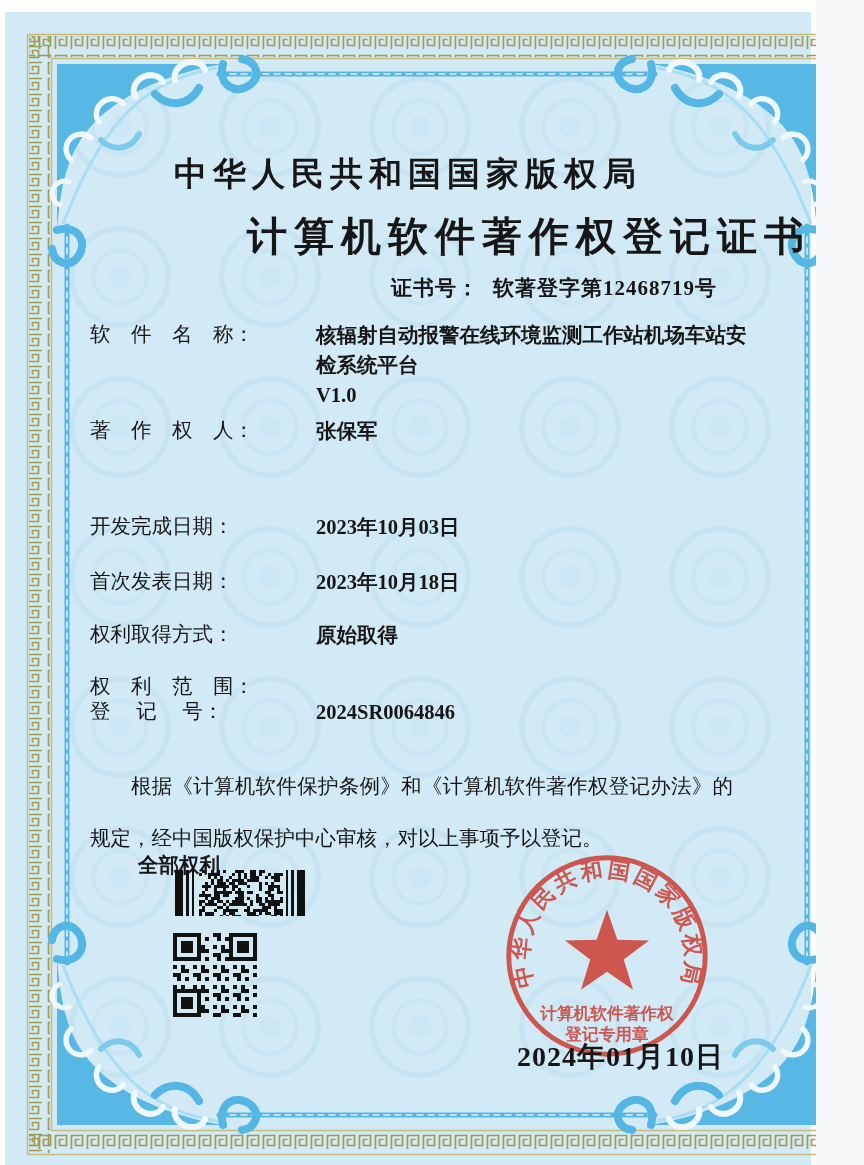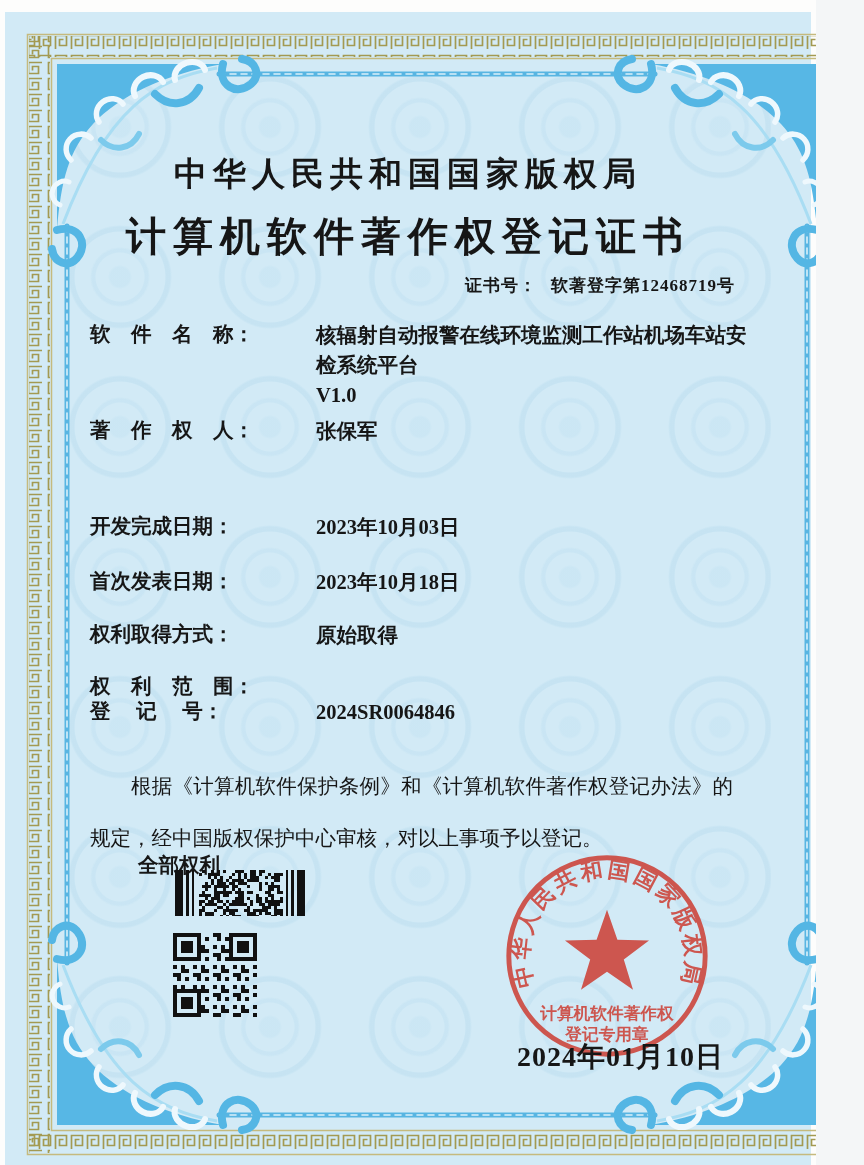--- a/index.html
+++ b/index.html
@@ -18,29 +18,29 @@
       radial-gradient(circle 32px at 75px 75px, transparent 24px, rgba(163,209,233,.32) 25px, rgba(163,209,233,.32) 28px, transparent 30px),
       radial-gradient(circle 12px at 75px 75px, rgba(170,214,236,.3) 0 10px, transparent 12px);
     background-size:150px 150px;
   }
   .frame{position:absolute;inset:0;width:864px;height:1165px;pointer-events:none;}
   .authority{
     position:absolute;left:0;right:0;top:140px;text-align:center;
     font-size:33px;font-weight:700;letter-spacing:6px;
   }
   .main-title{
-    position:absolute;left:0;right:0;top:197px;text-align:center;
+    position:absolute;left:0;right:0;top:197px;text-align:right;
     font-size:40px;font-weight:700;letter-spacing:7px;
   }
   .cert-no{
-    position:absolute;top:262px;right:76px;font-size:17px;font-weight:700;letter-spacing:1px;
+    position:absolute;top:262px;right:94px;font-size:21px;font-weight:700;letter-spacing:1px;
   }
   .cert-no .lbl{margin-right:14px;}
   .field{position:absolute;left:85px;right:64px;display:flex;align-items:flex-start;}
-  .field .flabel{flex:0 0 178px;font-size:20.5px;font-weight:700;white-space:nowrap;}
+  .field .flabel{flex:0 0 178px;font-size:20.5px;font-weight:400;white-space:nowrap;}
   .field .fvalue{font-size:20.5px;font-weight:700;white-space:pre-line;max-width:492px;line-height:30px;margin-left:48px;}
   .f-name{top:308px;}
   .f-author{top:404px;}
   .f-devdate{top:500px;}
   .f-pubdate{top:555px;}
   .f-acq{top:608px;}
   .f-scope{top:660px;flex-direction:column;}
   .f-regno{top:685px;}
   .statement{
     position:absolute;left:85px;right:78px;top:748px;margin:0;

